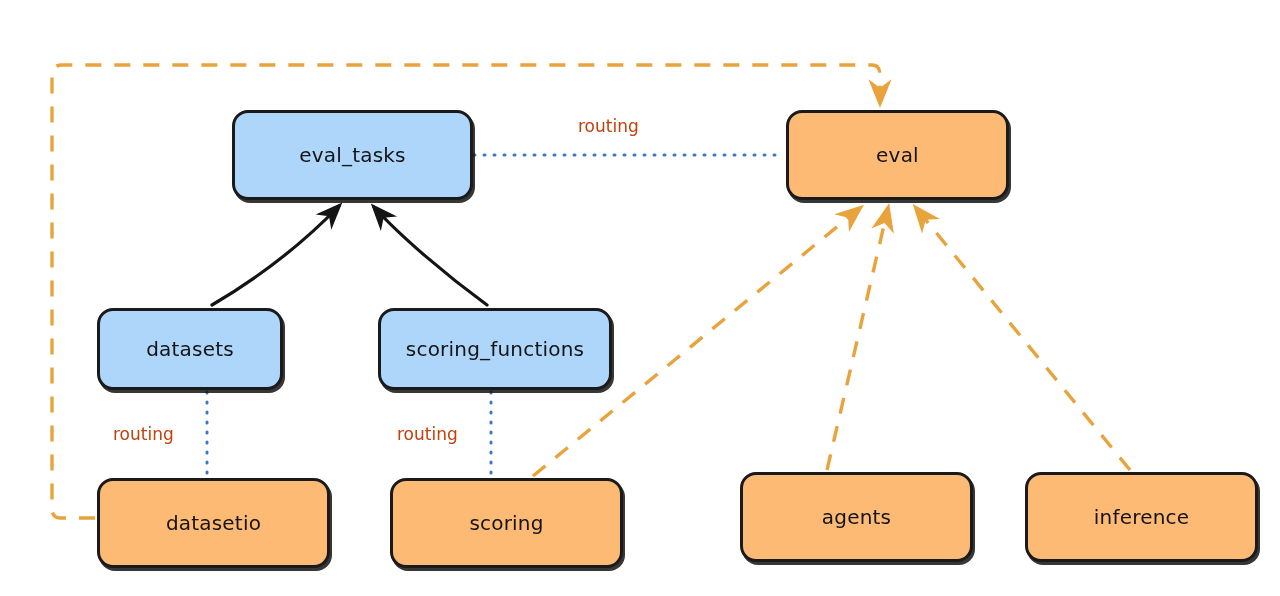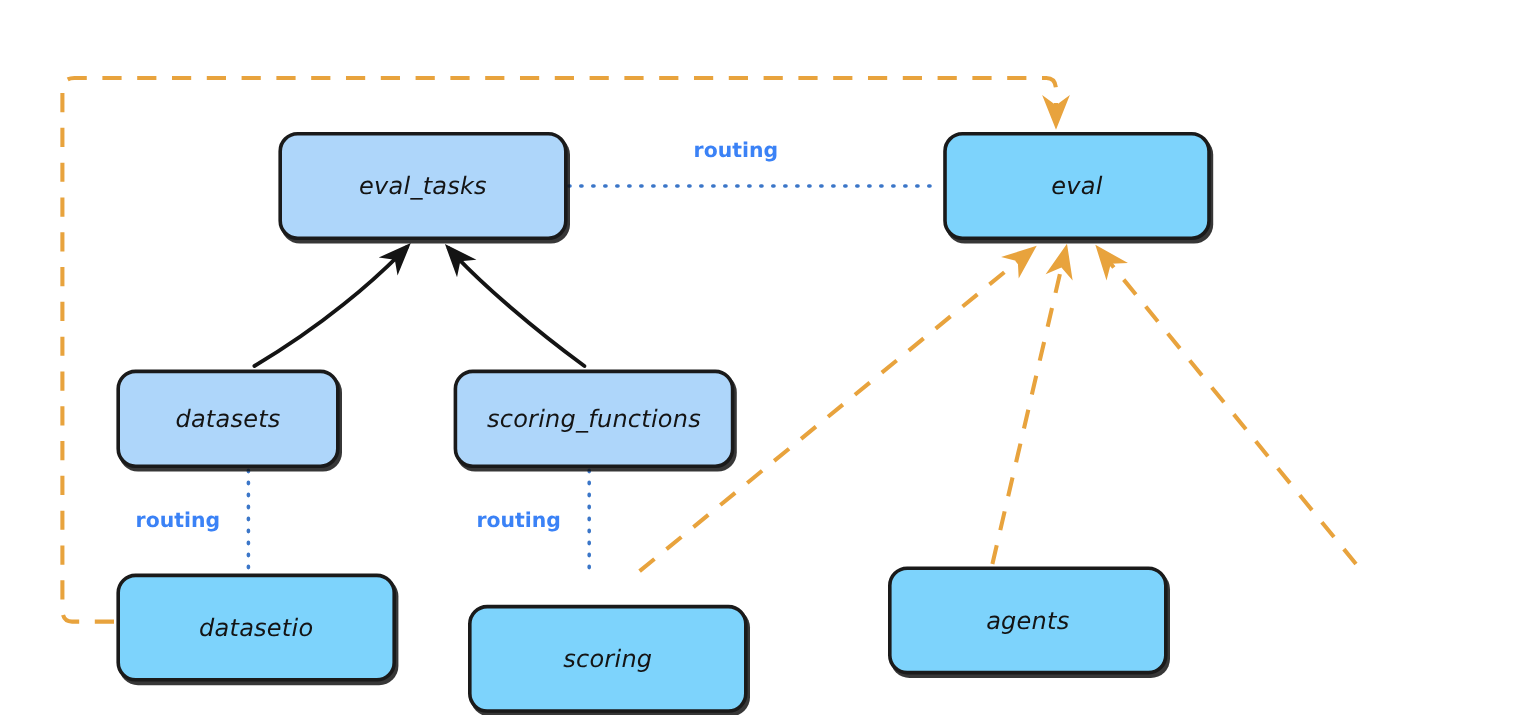--- a/index.html
+++ b/index.html
@@ -32,41 +32,39 @@
     border-radius: 16px;
     display: flex;
     align-items: center;
     justify-content: center;
     text-align: center;
     color: #141414;
     font-family: "DejaVu Sans", sans-serif;
     font-size: 20px;
     letter-spacing: 0.2px;
     box-shadow: 2px 3px 0 rgba(20,20,20,0.85);
-    font-style: italic;
   }
   .node.api {
     background: #aed6fa;
   }
   .node.provider {
-    background: #7dd3fc;
+    background: #fdba74;
   }
   .node-label {
     display: block;
     padding: 0 10px;
     line-height: 1.1;
   }
   .edge-label {
     position: absolute;
-    color: #3b82f6;
+    color: #c2410c;
     font-family: "DejaVu Sans", sans-serif;
     font-size: 17px;
     white-space: nowrap;
     background: transparent;
-    font-weight: bold;
   }
 </style>
 </head>
 <body>
 
 <div id="canvas">
 
   <svg id="edges" viewBox="0 0 1280 596" xmlns="http://www.w3.org/2000/svg">
     <defs>
       <marker id="arrow-black" markerWidth="11" markerHeight="11" refX="7.5" refY="4" orient="auto" markerUnits="strokeWidth">
@@ -109,28 +107,31 @@
   </div>
 
   <div class="node api" style="left:378px; top:308px; width:234px; height:82px;">
     <span class="node-label">scoring_functions</span>
   </div>
 
   <div class="node provider" style="left:97px; top:478px; width:233px; height:90px;">
     <span class="node-label">datasetio</span>
   </div>
 
-  <div class="node provider" style="left:390px; top:504px; width:233px; height:90px;">
+  <div class="node provider" style="left:390px; top:478px; width:233px; height:90px;">
     <span class="node-label">scoring</span>
   </div>
 
   <div class="node provider" style="left:710px; top:472px; width:233px; height:90px;margin-left:30px;">
     <span class="node-label">agents</span>
   </div>
 
+  <div class="node provider" style="left:1025px; top:472px; width:233px; height:90px;">
+    <span class="node-label">inference</span>
+  </div>
 
   <div class="edge-label" style="left:578px; top:116px;">routing</div>
 
   <div class="edge-label" style="left:113px; top:424px;">routing</div>
 
   <div class="edge-label" style="left:397px; top:424px;">routing</div>
 
 </div>
 
 </body></html>

